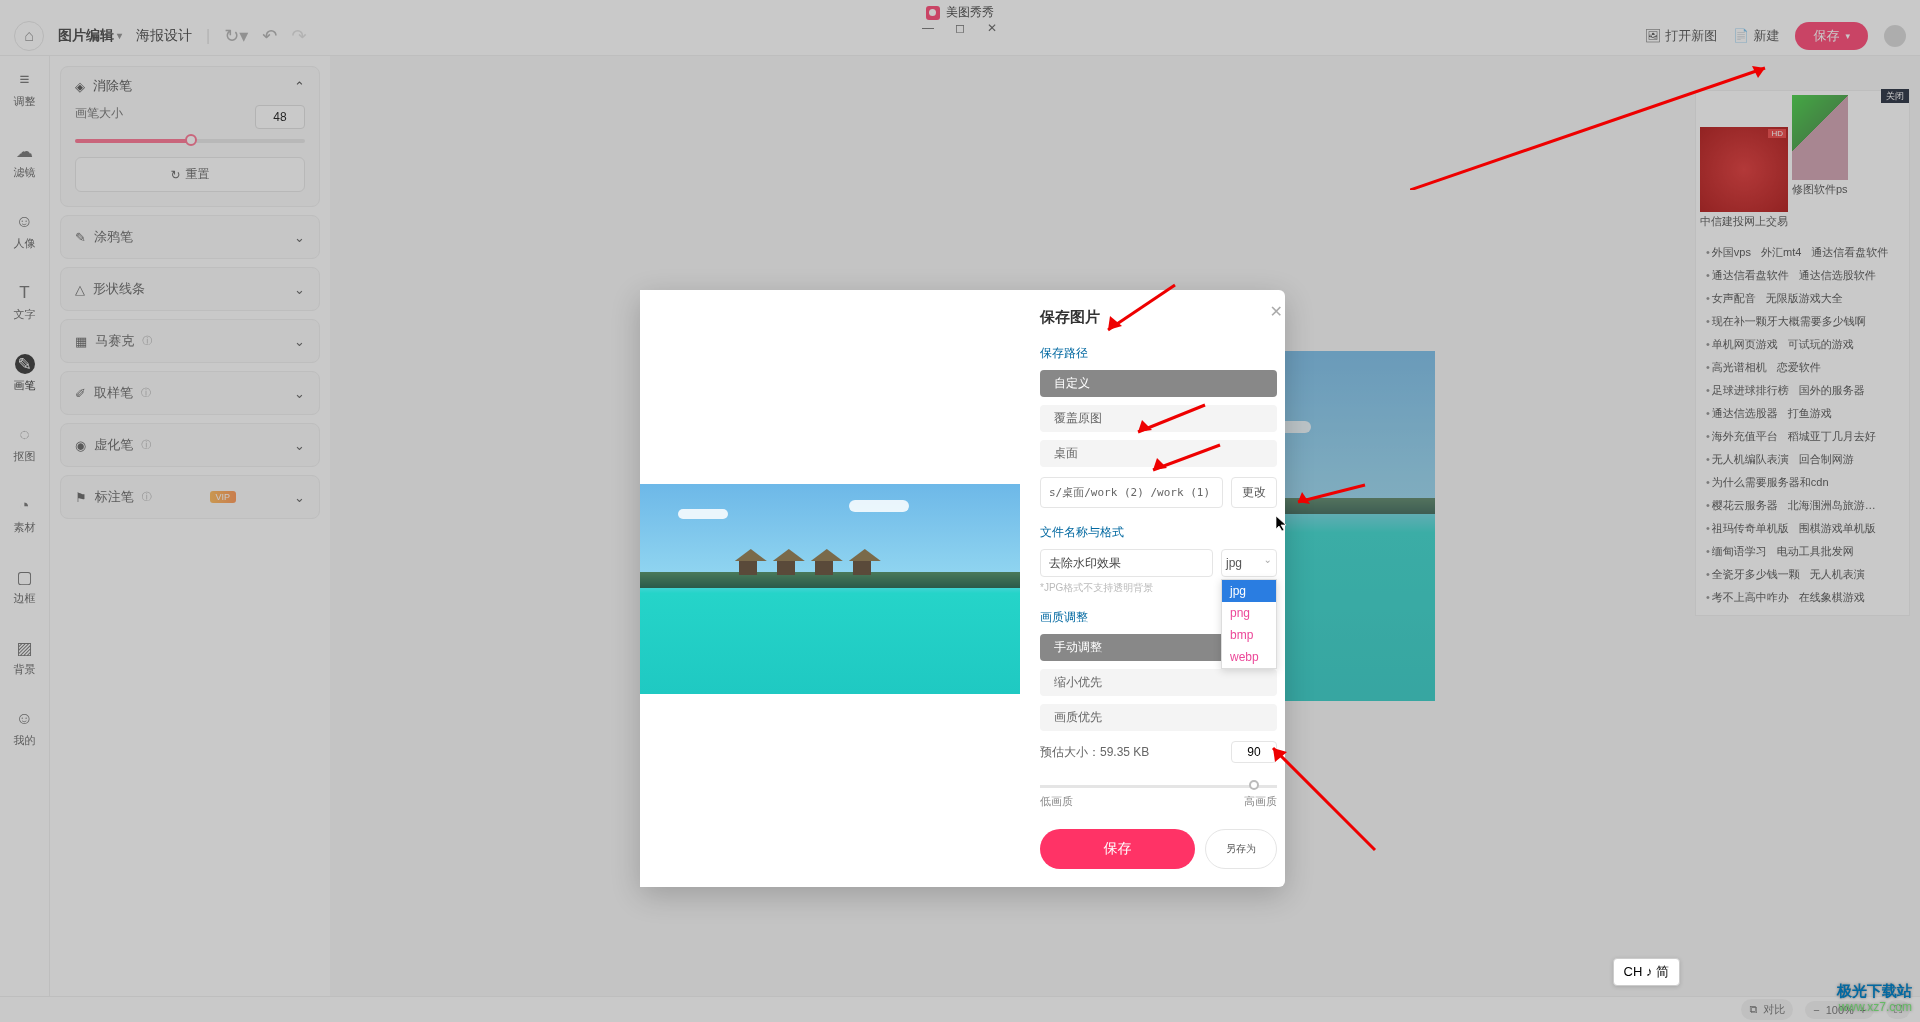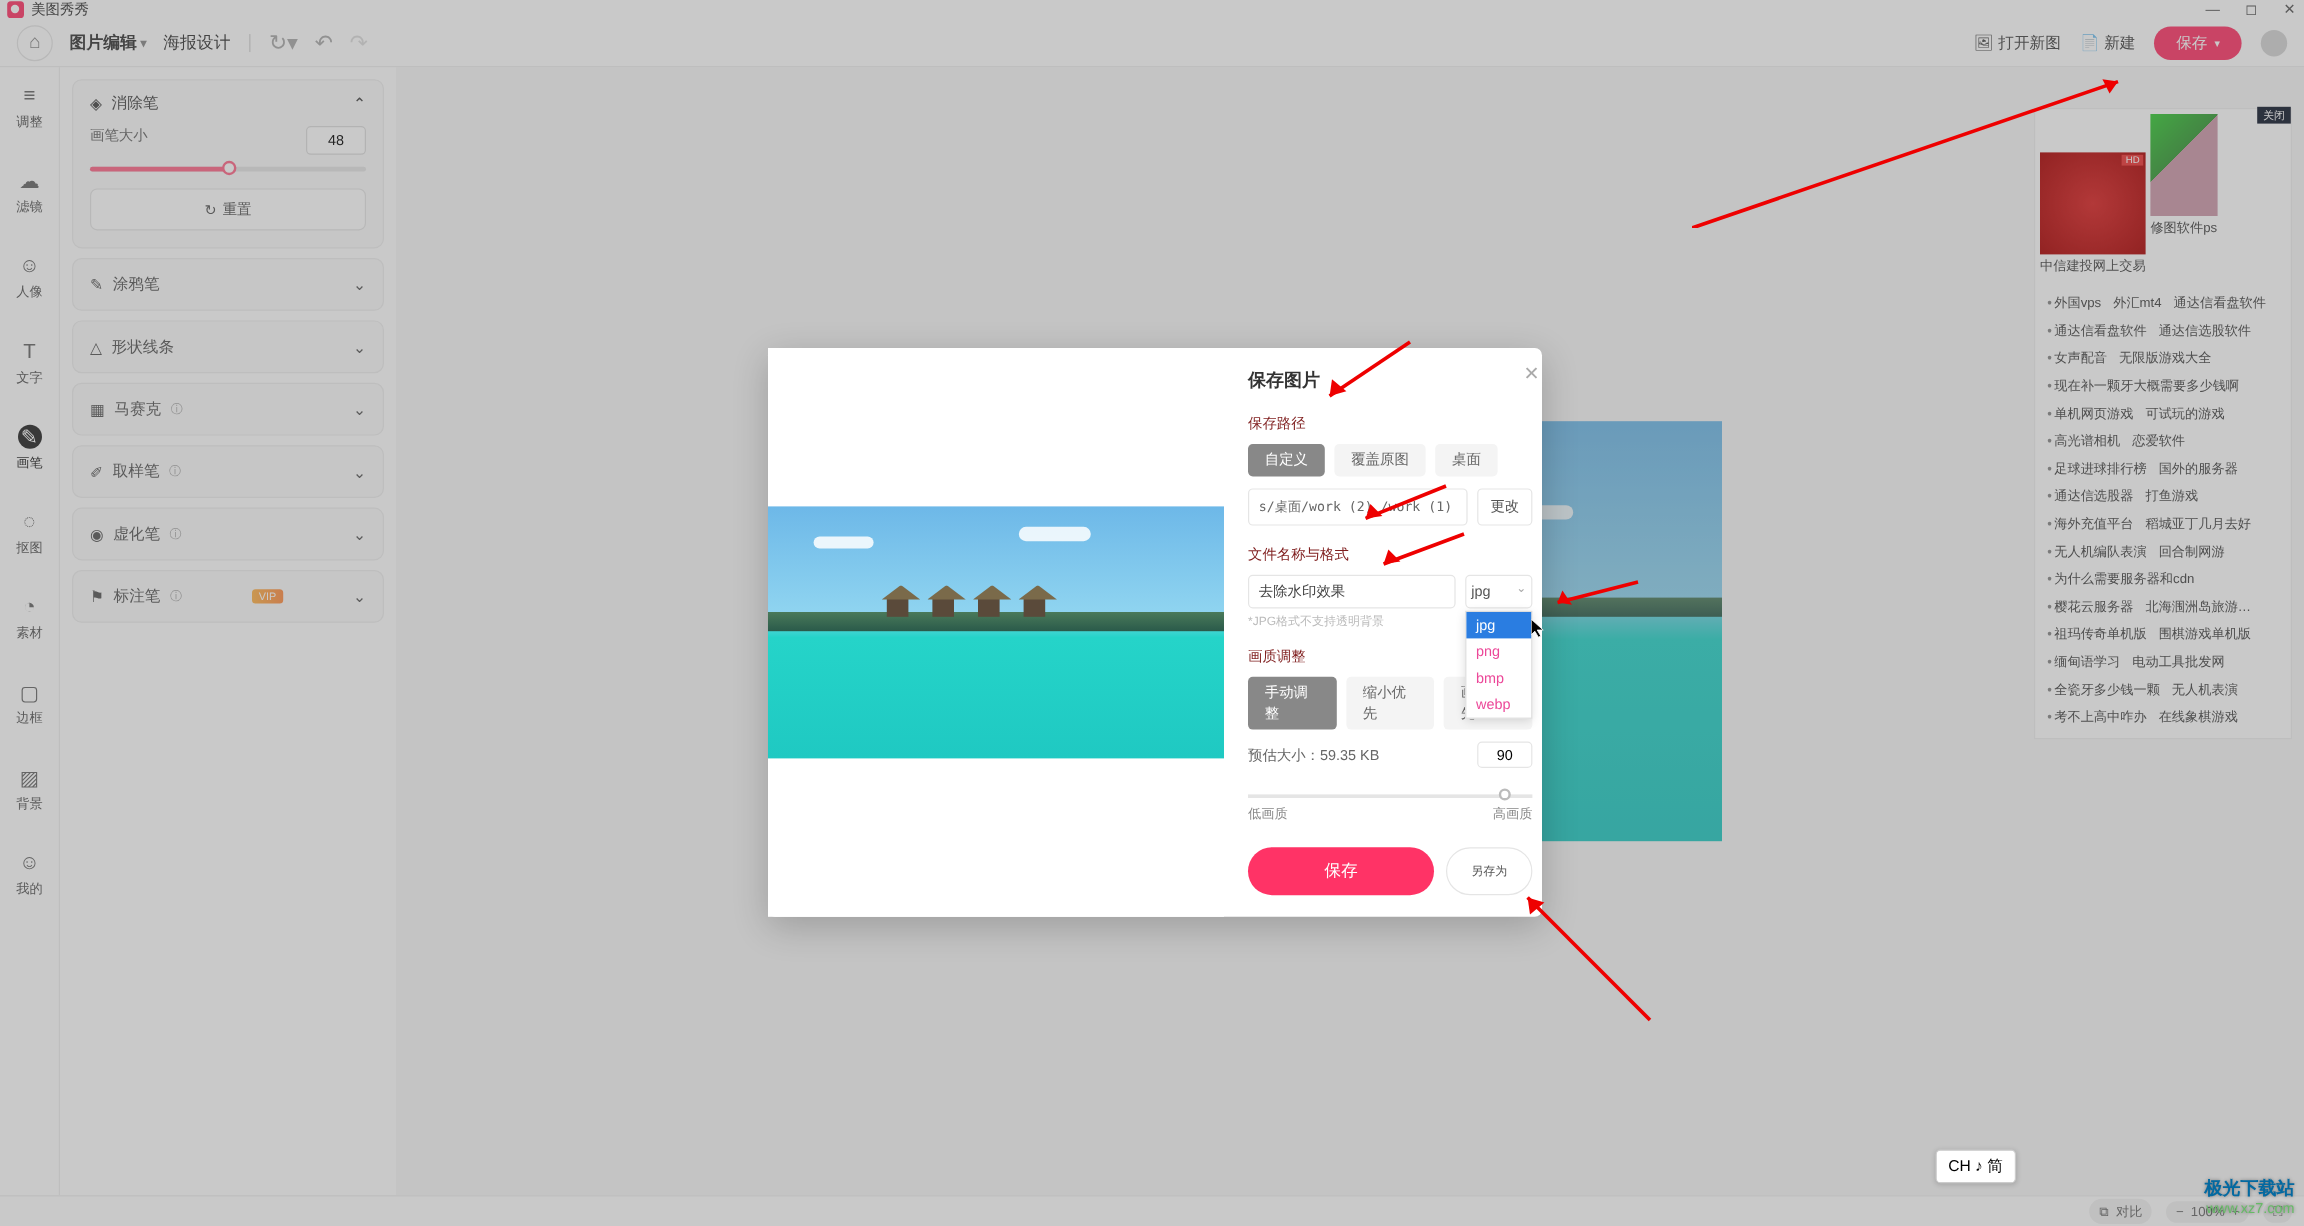--- a/index.html
+++ b/index.html
@@ -1,20 +1,20 @@
 <!DOCTYPE html>
 <html><head>
 <meta charset="utf-8">
 <style>
 *{box-sizing:border-box;margin:0;padding:0;font-family:"Microsoft YaHei",sans-serif;}
 body{width:1920px;height:1022px;background:#f0f0f0;position:relative;overflow:hidden;transform-origin:top left;}
 .app{width:1920px;height:1022px;background:#fff;position:relative;}
 
 
-.titlebar{height:16px;display:flex;align-items:center;justify-content:space-between;padding:4px 6px;font-size:12px;color:#333;}
+.titlebar{height:16px;display:flex;align-items:center;justify-content:space-between;padding:4px 6px;font-size:12px;color:#333;flex-direction:column;}
 .titlebar .left{display:flex;align-items:center;gap:6px;}
 .logo{width:14px;height:14px;background:#ff3366;border-radius:3px;position:relative;}
 .logo:before{content:"";position:absolute;width:7px;height:7px;background:#fff;border-radius:50%;top:3px;left:3px;}
 .winbtns{display:flex;gap:20px;color:#555;}
 .winbtn{width:12px;text-align:center;cursor:pointer;}
 
 
 .toolbar{height:40px;display:flex;align-items:center;justify-content:space-between;padding:0 14px;border-bottom:1px solid #eee;}
 .toolbar-left{display:flex;align-items:center;gap:14px;}
 .home-btn{width:30px;height:30px;border:1px solid #e5e5e5;border-radius:50%;display:flex;align-items:center;justify-content:center;color:#888;}
@@ -58,22 +58,22 @@
 .cloud{position:absolute;background:#fff;border-radius:10px;opacity:0.85;}
 
 
 .overlay{position:absolute;inset:0;background:rgba(100,100,100,0.35);z-index:10;}
 .modal{position:absolute;left:640px;top:290px;width:645px;background:#fff;border-radius:6px;box-shadow:0 8px 30px rgba(0,0,0,0.2);z-index:20;display:flex;overflow:visible;}
 .modal-preview{width:380px;padding:0;display:flex;align-items:center;background:#fff;}
 .preview-img{width:380px;height:210px;background:linear-gradient(180deg,#6db8e8 0%,#8fd4f0 42%,#25d4c9 52%,#1fc9c2 100%);position:relative;}
 .modal-form{flex:1;padding:18px 20px;font-size:13px;color:#333;position:relative;}
 .modal-title{font-size:15px;font-weight:600;margin-bottom:18px;}
 .close-x{position:absolute;top:12px;right:14px;color:#aaa;font-size:16px;cursor:pointer;}
-.sec-label{font-size:12px;color:#7f1d1d;margin-bottom:8px;}
-.pill-row{display:flex;gap:8px;margin-bottom:10px;}
+.sec-label{font-size:12px;color:#0369a1;margin-bottom:8px;}
+.pill-row{display:flex;gap:8px;margin-bottom:10px;flex-direction:column;}
 .pill{padding:5px 14px;border-radius:4px;font-size:12px;background:#f4f4f4;color:#666;}
 .pill.active{background:#888;color:#fff;}
 .path-row{display:flex;gap:8px;margin-bottom:16px;}
 .path-input{flex:1;border:1px solid #e5e5e5;border-radius:4px;padding:6px 8px;font-size:11px;color:#666;font-family:monospace;}
 .change-btn{padding:6px 10px;border:1px solid #e5e5e5;border-radius:4px;font-size:12px;background:#fff;color:#555;}
 .name-row{display:flex;gap:8px;margin-bottom:4px;position:relative;}
 .name-input{flex:1;border:1px solid #e5e5e5;border-radius:4px;padding:6px 8px;font-size:12px;color:#444;}
 .fmt-select{width:56px;border:1px solid #e5e5e5;border-radius:4px;padding:6px 4px;font-size:12px;color:#555;position:relative;}
 .fmt-select:after{content:"⌄";position:absolute;right:4px;top:4px;font-size:10px;color:#aaa;}
 .hint{font-size:10px;color:#bbb;margin-bottom:14px;}

